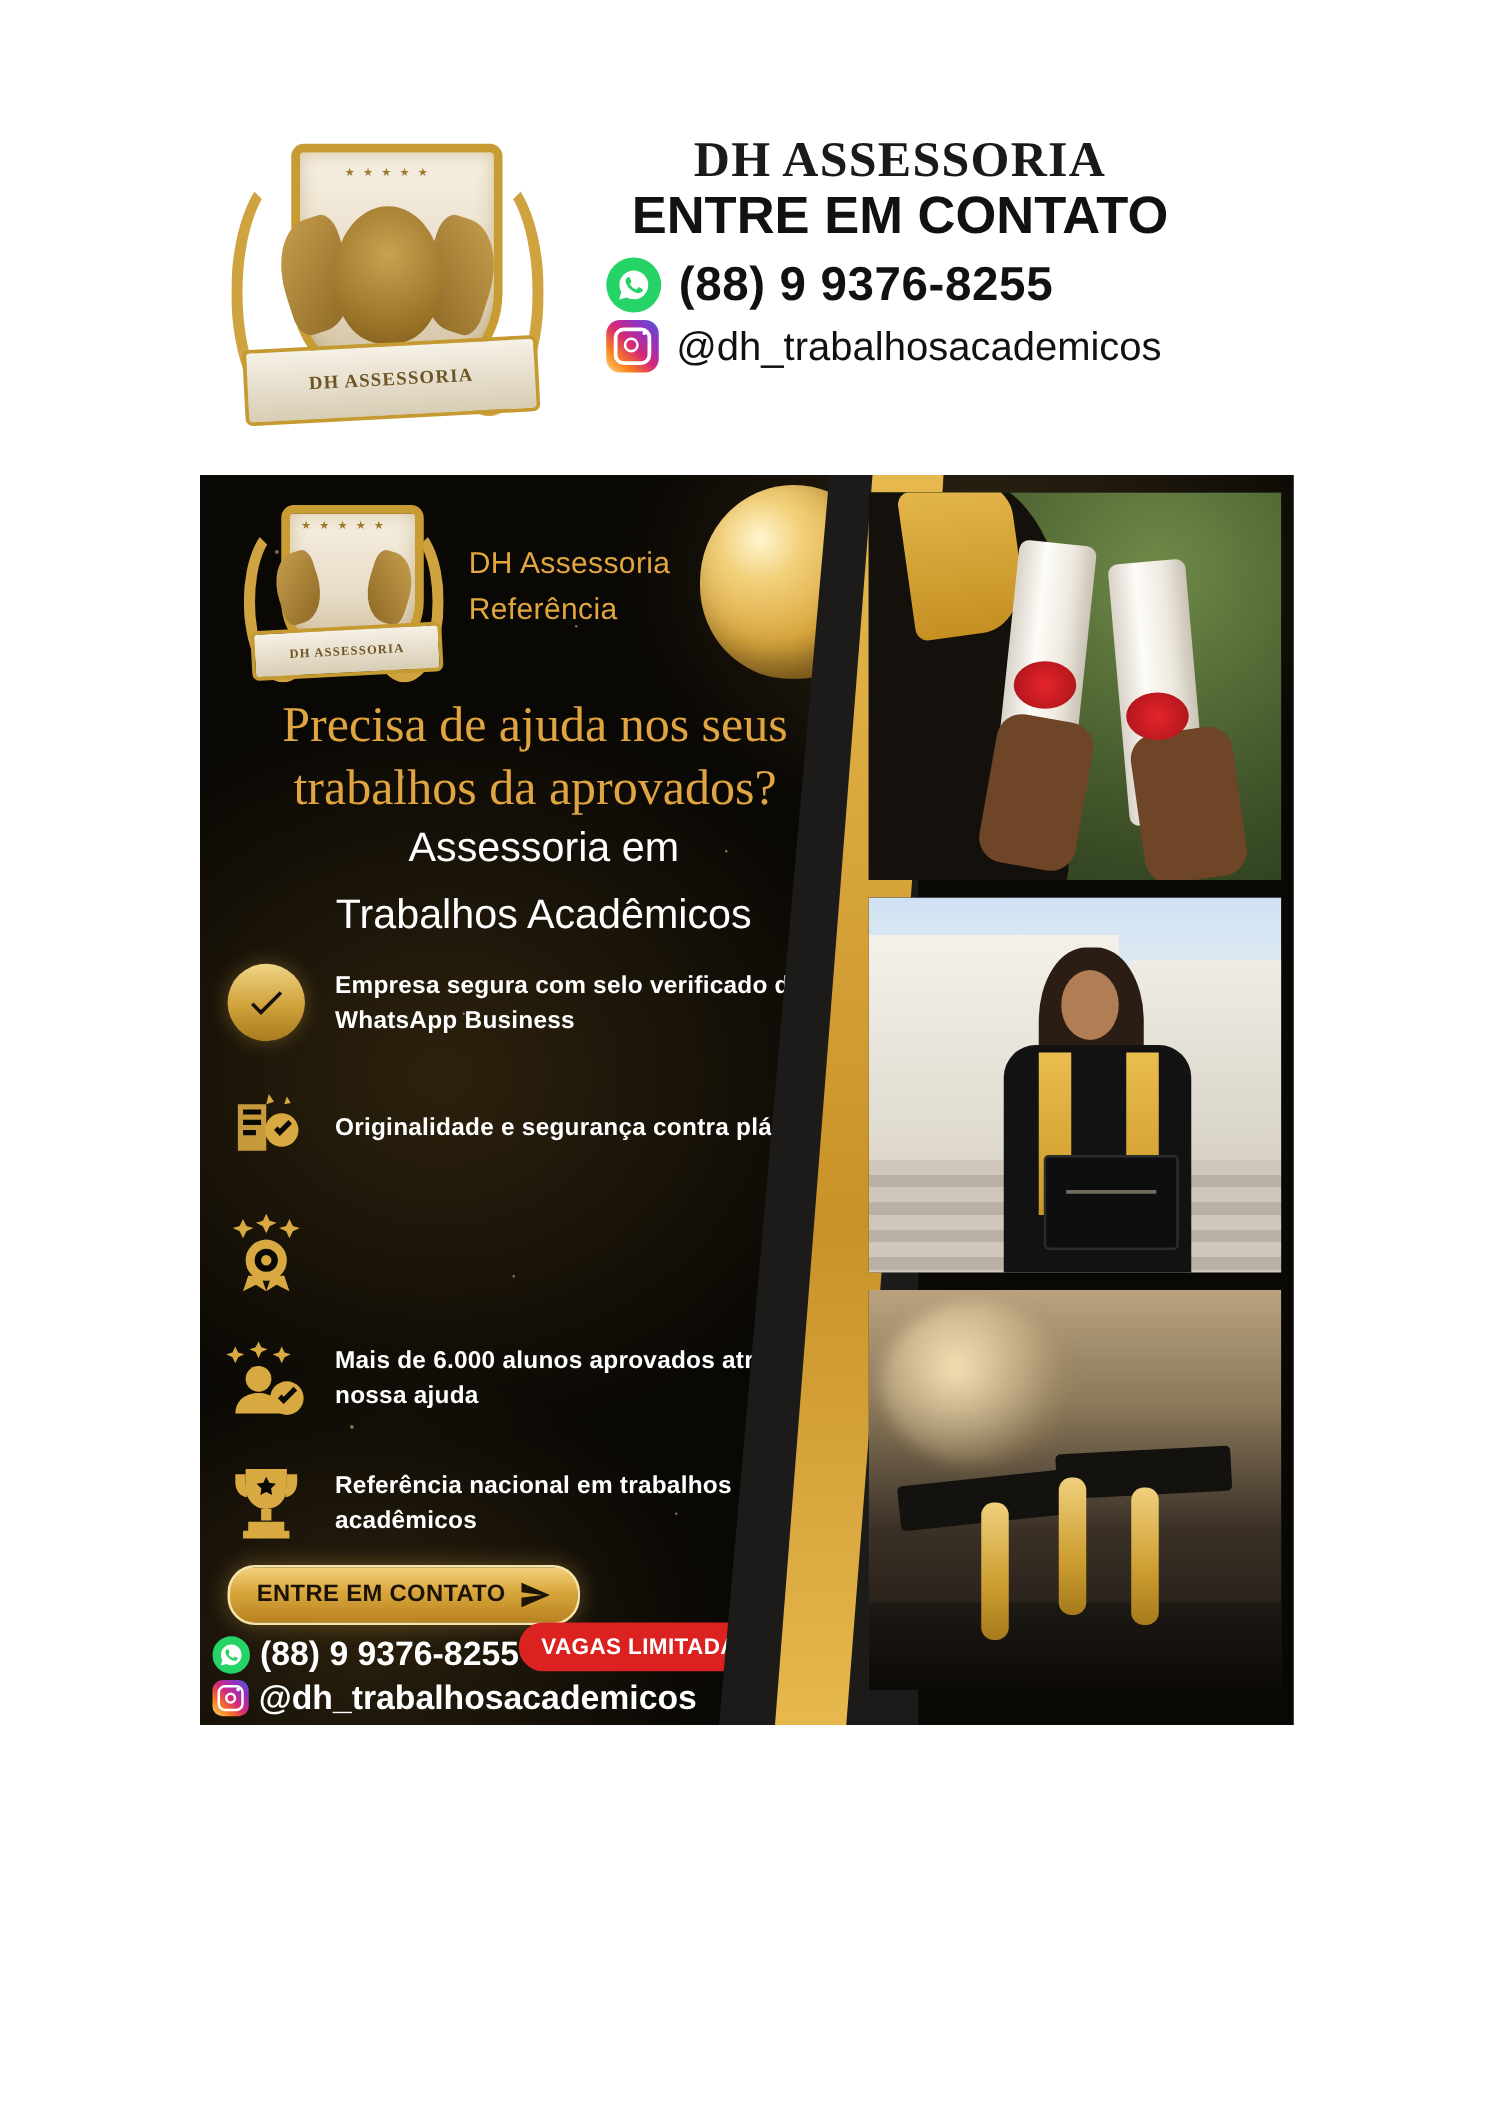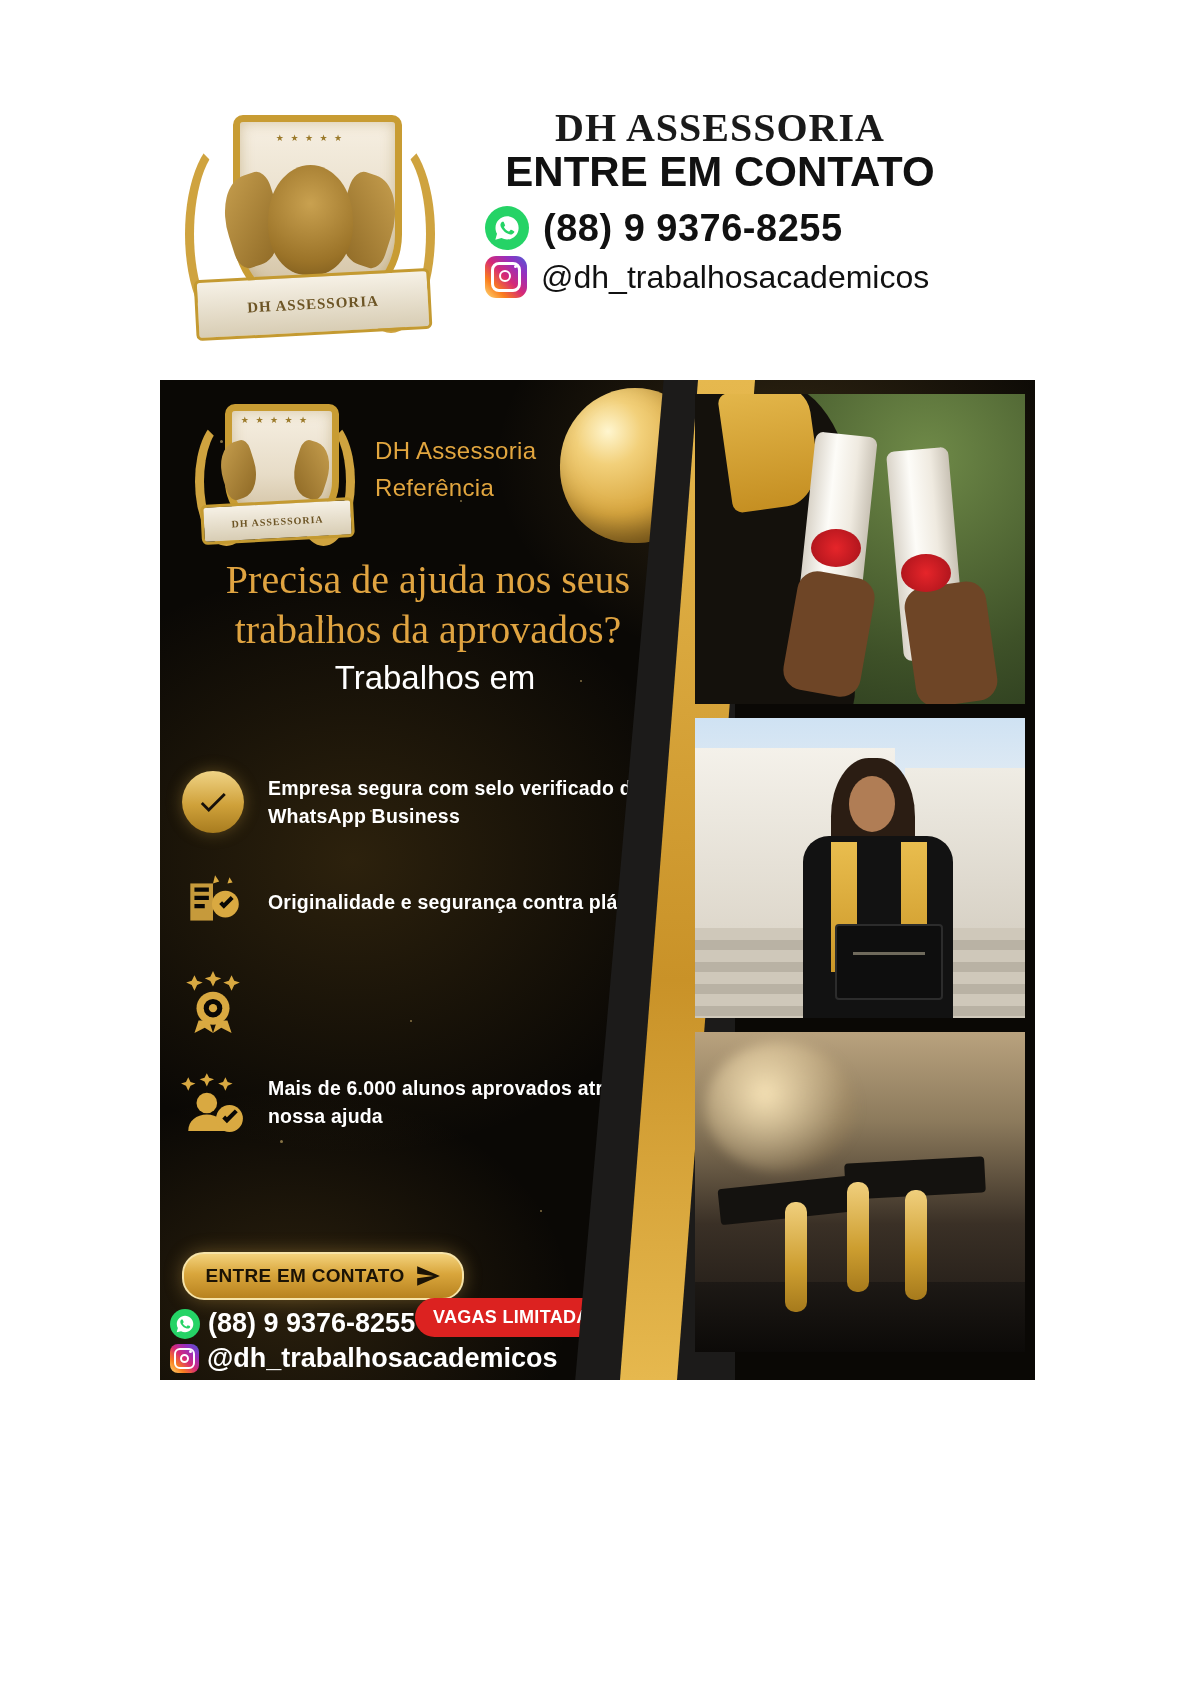--- a/index.html
+++ b/index.html
@@ -568,21 +568,22 @@
   </div>
 
   <div class="flyer-brand">
     <div>DH Assessoria</div>
     <div>Referência</div>
   </div>
 
   <div class="headline">Precisa de ajuda nos seus trabalhos da aprovados?</div>
 
   <div class="subline">
-    <div>Trabalhos em</div>
+    <div>Assessoria em</div>
+    <div>Trabalhos Acadêmicos</div>
   </div>
 
   <div class="features">
 
     <div class="feature">
       <span class="ficon">
         <span class="ic-check">
           <svg viewBox="0 0 24 24">
               <path d="M9 16.2 4.8 12l-1.4 1.4L9 19 21 7l-1.4-1.4z"></path>
             </svg>
@@ -627,20 +628,32 @@
           <path d="M44 8l2.2 4.6L51 14l-4.8 2.2L44 21l-2.2-4.8L37 14l4.8-1.4z"></path>
           <circle cx="26" cy="33" r="10"></circle>
           <path d="M8 60c0-10 8-16 18-16s18 6 18 16z"></path>
           <circle cx="48" cy="48" r="13"></circle>
           <path d="M41 48l4.5 4.5L56 42l-2.8-2.8-7.7 7.7-1.7-1.7z" fill="#0a0805"></path>
         </svg>
       </span>
       <span class="ftext">Mais de 6.000 alunos aprovados através da nossa ajuda</span>
     </div>
 
+    <div class="feature">
+      <span class="ficon ic-gold">
+        <svg viewBox="0 0 64 64">
+          <path d="M16 6h32v14c0 10-7 17-16 17s-16-7-16-17z"></path>
+          <path d="M16 10H8v6c0 7 4 11 9 12v-6c-1-2-1-4-1-6zM48 10h8v6c0 7-4 11-9 12v-6c1-2 1-4 1-6z"></path>
+          <path d="M28 37h8v9h-8z"></path>
+          <path d="M18 47h28v7H18zM14 54h36v6H14z"></path>
+          <path d="M32 12l2.3 4.7 5.2.8-3.8 3.6.9 5.1-4.6-2.4-4.6 2.4.9-5.1-3.8-3.6 5.2-.8z" fill="#0a0805"></path>
+        </svg>
+      </span>
+      <span class="ftext">Referência nacional em trabalhos acadêmicos</span>
+    </div>
   </div>
 
   <div class="cta">
     <span class="cta-label">ENTRE EM CONTATO</span>
     <svg class="send" viewBox="0 0 24 24">
         <path d="M2.01 21 23 12 2.01 3 2 10l15 2-15 2z"></path>
       </svg>
   </div>
 
   <div class="footer-contact">

